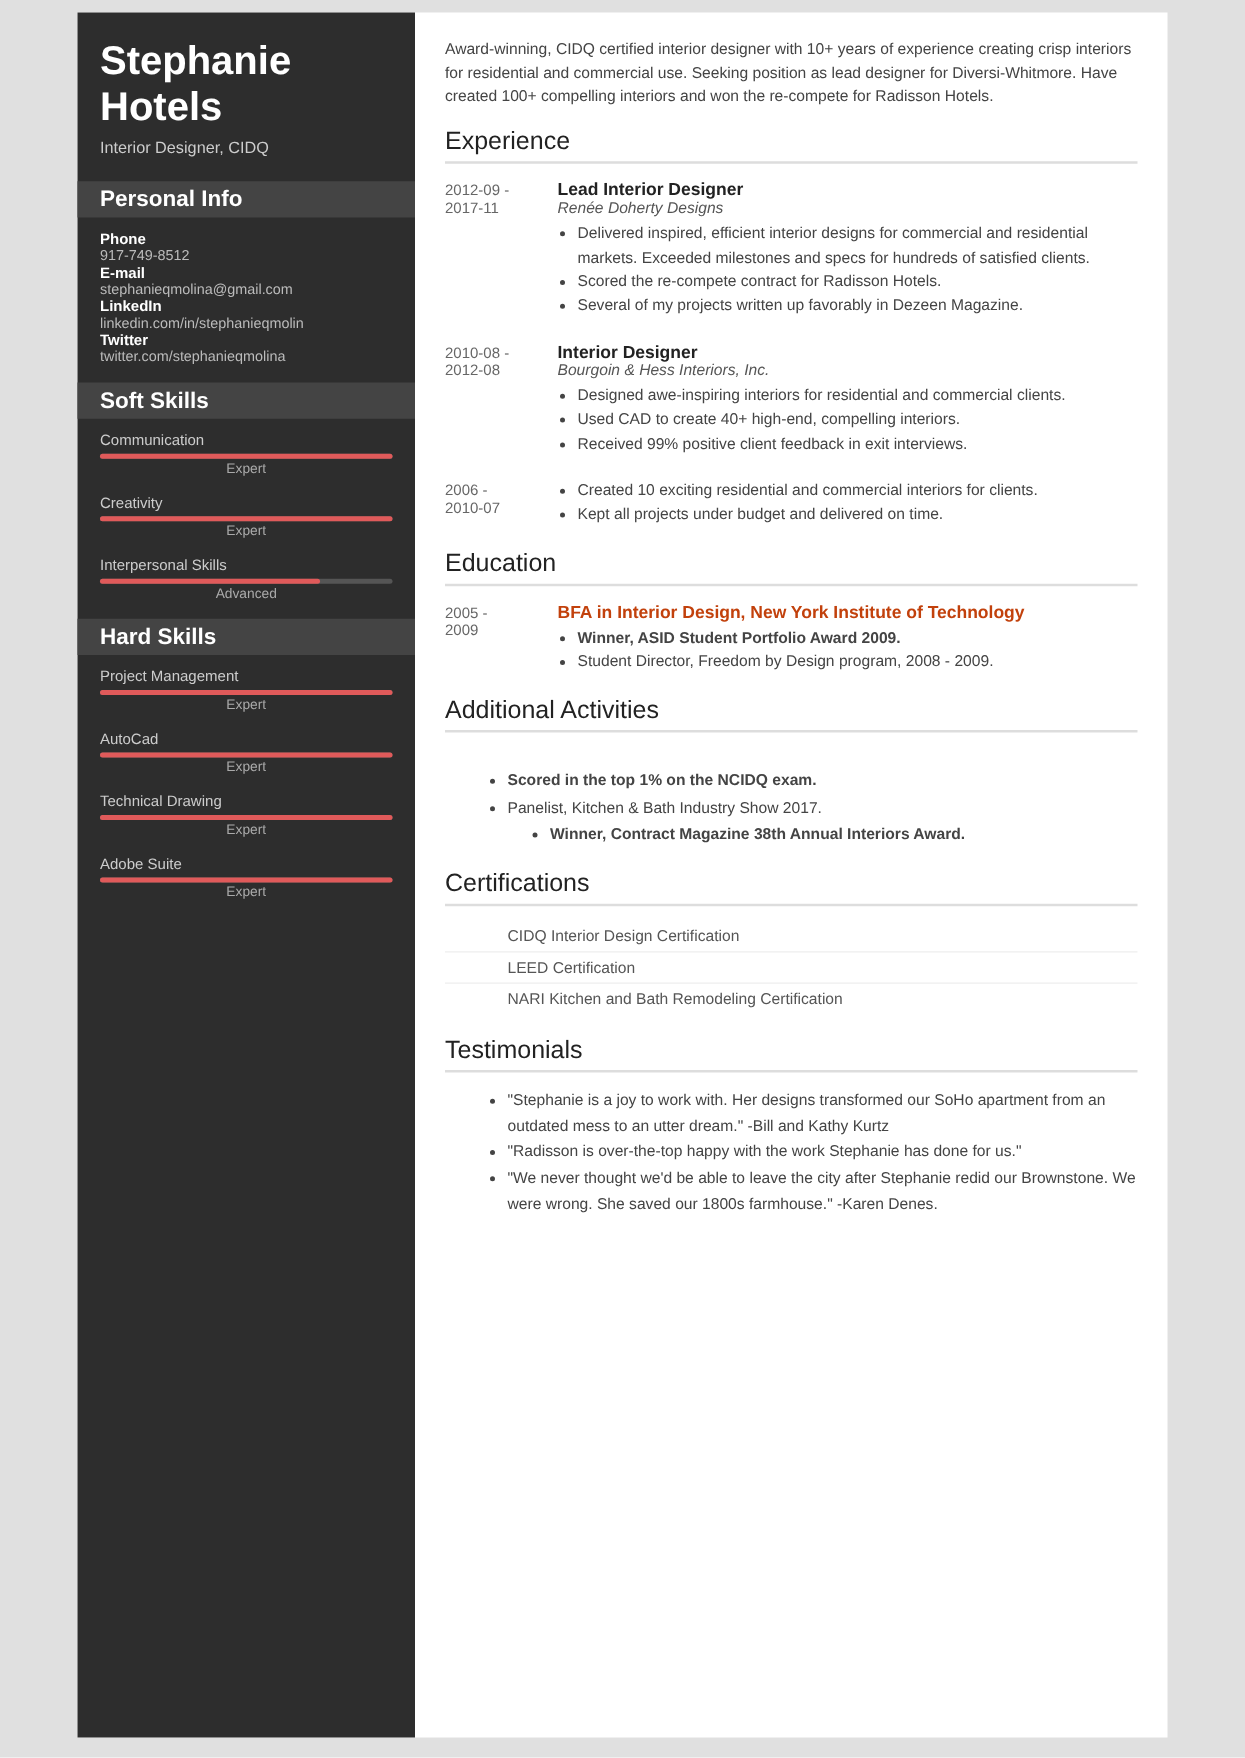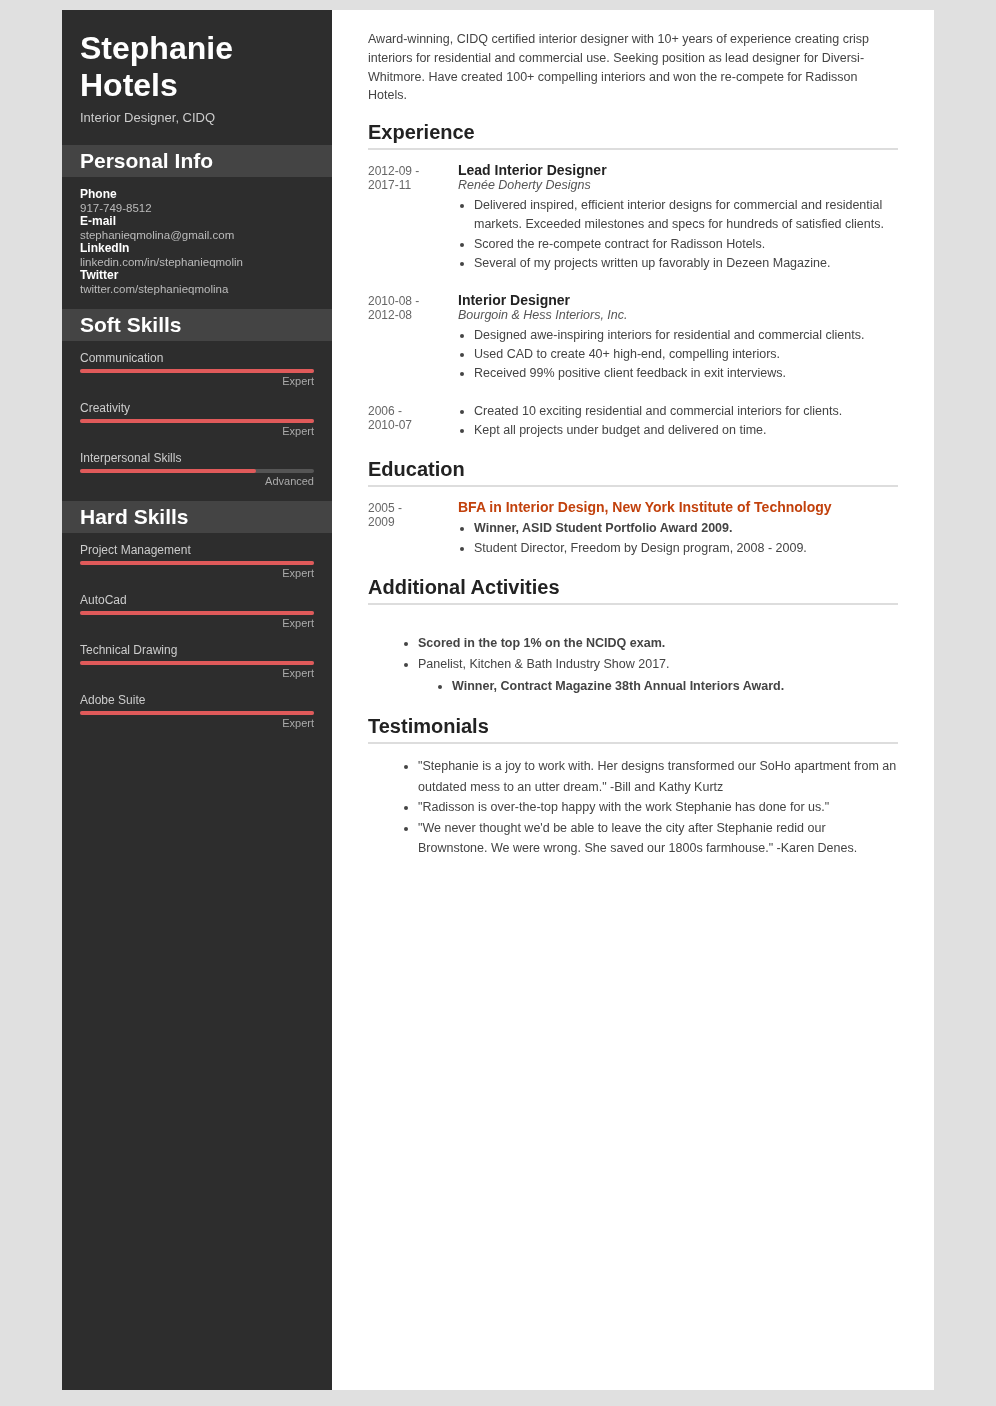--- a/index.html
+++ b/index.html
@@ -33,21 +33,21 @@
       line-height: 1.15;
       margin-bottom: 6px;
     }
     .sidebar-title {
       color: #ccc;
       font-size: 13px;
       margin-bottom: 20px;
     }
     .sidebar-section-header {
       color: #fff;
-      font-size: 21px;
+      font-size: 18px;
       font-weight: bold;
       background: #444;
       padding: 4px 6px;
       margin: 14px -18px 10px -18px;
       padding-left: 18px;
     }
     .info-label {
       color: #fff;
       font-weight: bold;
       font-size: 12px;
@@ -74,37 +74,37 @@
       margin-bottom: 2px;
     }
     .skill-bar-fill {
       height: 4px;
       border-radius: 2px;
       background: #e05a5a;
     }
     .skill-level {
       color: #aaa;
       font-size: 11px;
-      text-align: right;
+      text-align: center;
     }
 
     
     .main {
       flex: 1;
-      padding: 20px 36px;
+      padding: 20px 24px;
     }
     .summary-text {
       font-size: 12.5px;
       color: #444;
       line-height: 1.5;
       margin-bottom: 16px;
     }
     .section-header {
       font-size: 20px;
-      font-weight: bold;
+      font-weight: normal;
       color: #222;
       border-bottom: 2px solid #ddd;
       padding-bottom: 4px;
       margin-bottom: 12px;
       margin-top: 4px;
     }
     .exp-block {
       display: flex;
       margin-bottom: 18px;
     }
@@ -331,20 +331,28 @@
 
     <div class="section-wrapper">
       <div class="section-header">Additional Activities</div>
       <ul class="activity-bullets" id="activities-container">
           <li style="font-weight: bold; margin-top: 28px;">Scored in the top 1% on the NCIDQ exam.</li>
           <li>Panelist, Kitchen &amp; Bath Industry Show 2017.</li>
           <li style="font-weight: bold; margin-left: 34px;">Winner, Contract Magazine 38th Annual Interiors Award.</li>
         </ul>
     </div>
 
+    <div class="section-wrapper">
+      <div class="section-header">Certifications</div>
+      <div id="certifications-container">
+          <div class="cert-item">CIDQ Interior Design Certification</div>
+          <div class="cert-item">LEED Certification</div>
+          <div class="cert-item">NARI Kitchen and Bath Remodeling Certification</div>
+        </div>
+    </div>
 
     <div class="section-wrapper">
       <div class="section-header">Testimonials</div>
       <ul class="testimonial-bullets" id="testimonials-container">
           <li>"Stephanie is a joy to work with. Her designs transformed our SoHo apartment from an outdated mess to an utter dream." -Bill and Kathy Kurtz</li>
           <li>"Radisson is over-the-top happy with the work Stephanie has done for us."</li>
           <li>"We never thought we'd be able to leave the city after Stephanie redid our Brownstone. We were wrong. She saved our 1800s farmhouse." -Karen Denes.</li>
         </ul>
     </div>
   </div>

